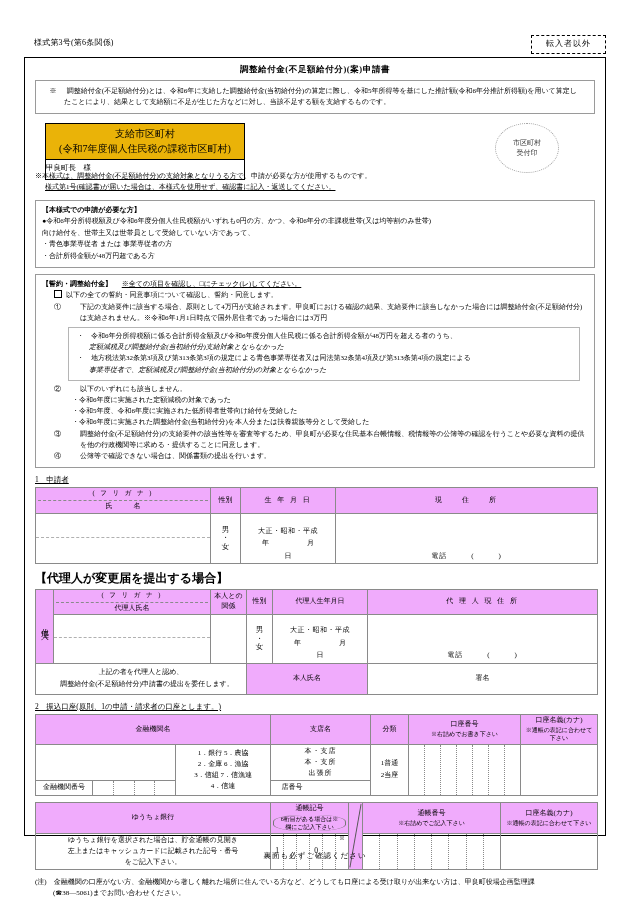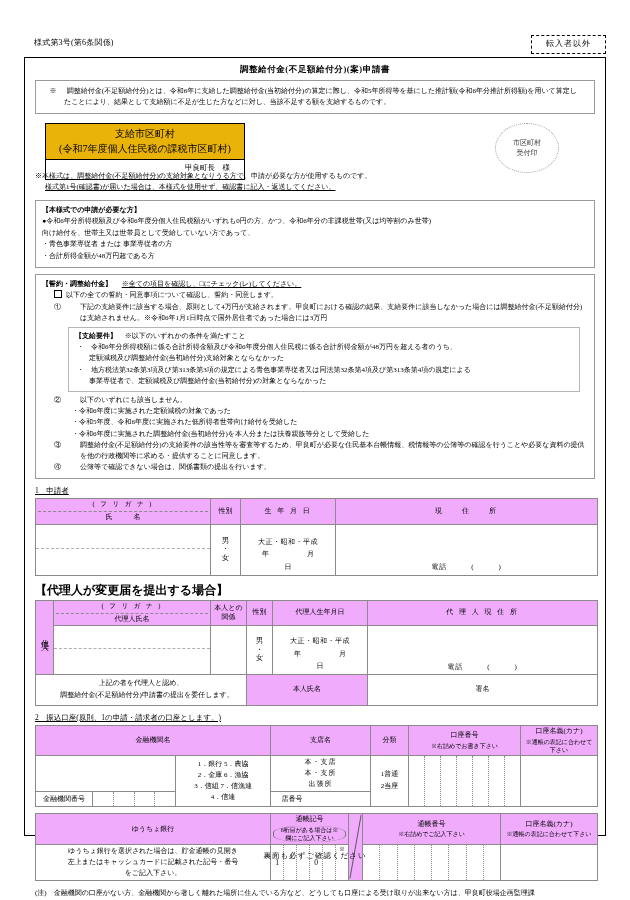--- a/index.html
+++ b/index.html
@@ -99,21 +99,20 @@
   }
   .muni-head {
     background: #eab308;
     text-align: center;
     font-size: 10px;
     padding: 2px 0 3px 0;
     line-height: 1.5;
     border-bottom: 1px solid #000;
   }
   .muni-addressee {
-    text-align: right;
     font-size: 7.5px;
     padding: 3px 14px 3px 0;
     height: 13px;
   }
   .stamp-circle {
     position: absolute;
     left: 460px;
     top: 0px;
     width: 64px;
     height: 50px;
@@ -189,21 +188,21 @@
     border: 1px solid #b5b5b5;
     padding: 3px 6px 4px 6px;
   }
   .inner-req .ihdr { font-weight: bold; }
   .inner-req .bullet {
     display: block;
     padding-left: 12px;
     text-indent: -10px;
     line-height: 1.6;
   }
-  .inner-req .cont { display: block; padding-left: 14px; }
+  .inner-req .cont { display: block; padding-left: 14px; font-style: italic; }
 
   
   .sec-title {
     margin: 7px 0 2px 10px;
     font-size: 7.5px;
     text-decoration: underline;
     display: inline-block;
   }
   .sub-title {
     margin: 6px 0 2px 10px;
@@ -427,24 +426,20 @@
       <div class="row-item">
         <span class="chk"></span><span>以下の全ての誓約・同意事項について確認し、誓約・同意します。</span>
       </div>
 
       <div class="row-item">
         <span class="num">①</span>
         <span class="txt">下記の支給要件に該当する場合、原則として4万円が支給されます。甲良町における確認の結果、支給要件に該当しなかった場合には調整給付金(不足額給付分)は支給されません。※令和6年1月1日時点で国外居住者であった場合には3万円</span>
       </div>
 
       <div class="inner-req">
-        <div>
-          <span class="ihdr">【支給要件】</span>
-          <span style="margin-left:6px">※以下のいずれかの条件を満たすこと</span>
-        </div>
         <span class="bullet">・　令和6年分所得税額に係る合計所得金額及び令和6年度分個人住民税に係る合計所得金額が48万円を超える者のうち、</span>
         <span class="cont">定額減税及び調整給付金(当初給付分)支給対象とならなかった</span>
         <span class="bullet">・　地方税法第32条第3項及び第313条第3項の規定による青色事業専従者又は同法第32条第4項及び第313条第4項の規定による</span>
         <span class="cont">事業専従者で、定額減税及び調整給付金(当初給付分)の対象とならなかった</span>
       </div>
 
       <div class="row-item">
         <span class="num">②</span>
         <span class="txt">以下のいずれにも該当しません。</span>
       </div>

